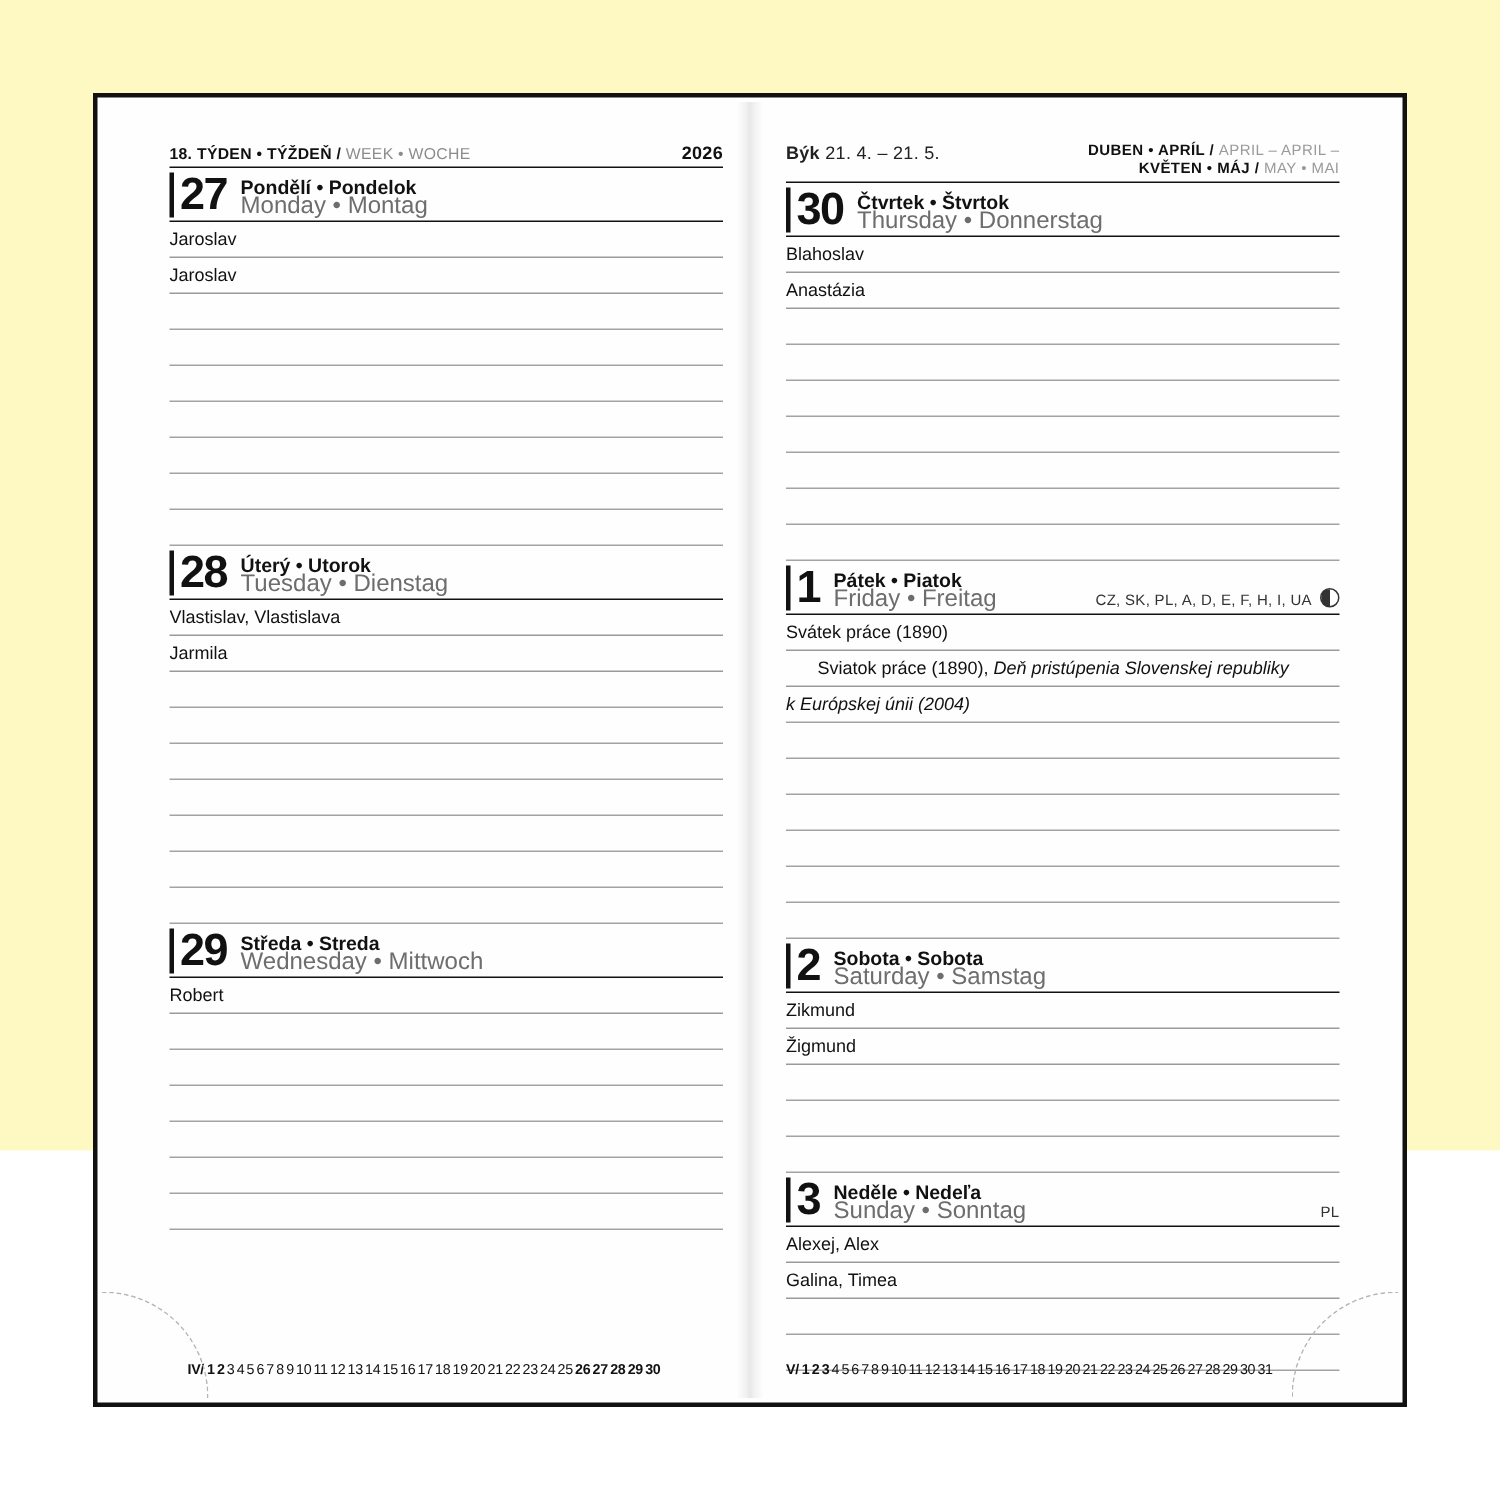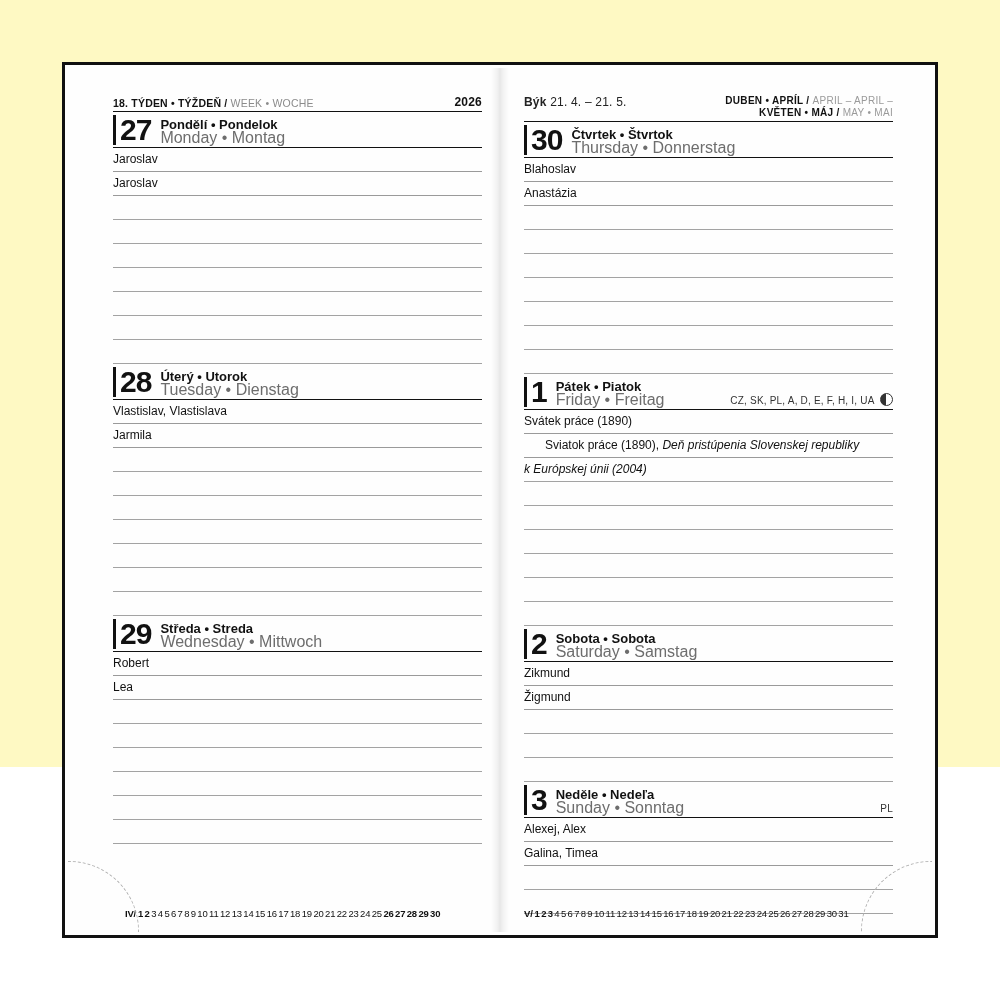--- a/index.html
+++ b/index.html
@@ -235,21 +235,20 @@
       <div class="day">
         <div class="day-head">
           <div class="daynum">29</div>
           <div class="daynames">
             <div class="dn-main">Středa • Streda</div>
             <div class="dn-sub">Wednesday • Mittwoch</div>
           </div>
         </div>
         <div class="lines">
           <div class="line name">Robert</div>
-          <div class="line name">Lea</div>
           <div class="line"></div>
           <div class="line"></div>
           <div class="line"></div>
           <div class="line"></div>
           <div class="line"></div>
           <div class="line"></div>
         </div>
       </div>
 
       <div class="monthstrip" id="left-strip"><span class="mcode">IV/</span><span class="b">1</span><span class="b">2</span><span>3</span><span>4</span><span>5</span><span>6</span><span>7</span><span>8</span><span>9</span><span>10</span><span>11</span><span>12</span><span>13</span><span>14</span><span>15</span><span>16</span><span>17</span><span>18</span><span>19</span><span>20</span><span>21</span><span>22</span><span>23</span><span>24</span><span>25</span><span class="b">26</span><span class="b">27</span><span class="b">28</span><span class="b">29</span><span class="b">30</span></div>

